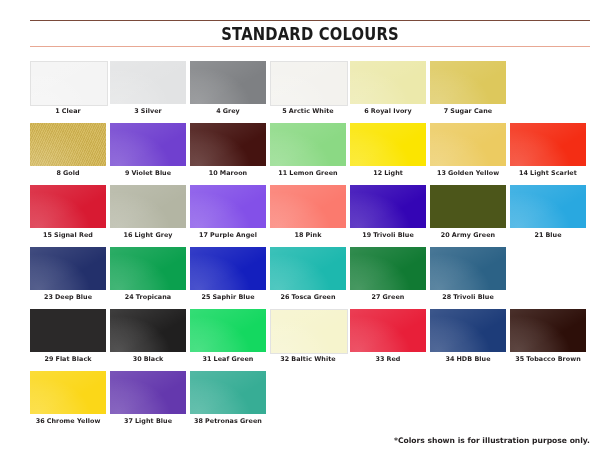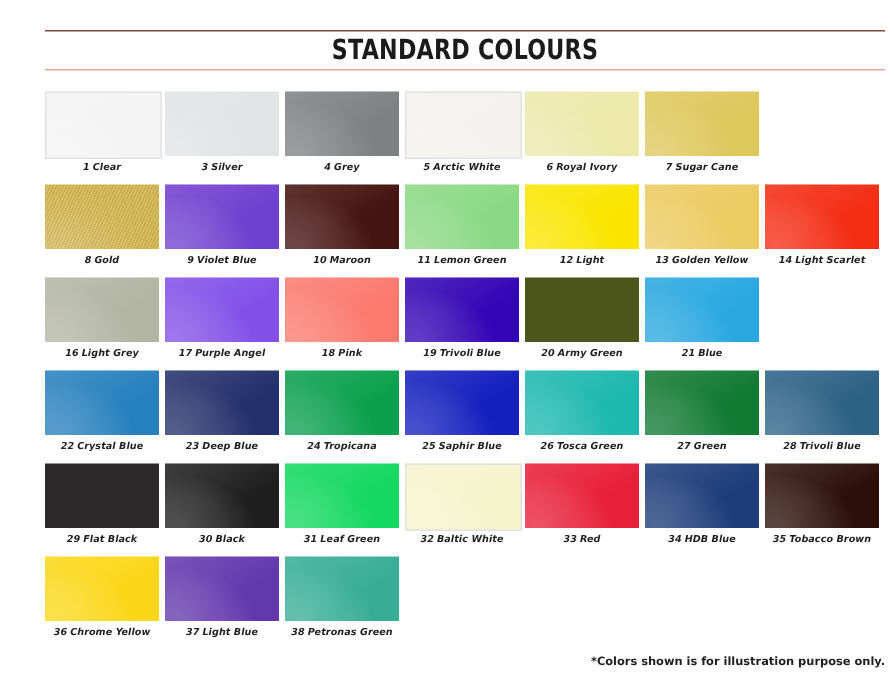--- a/index.html
+++ b/index.html
@@ -72,21 +72,20 @@
     display: flex;
     width: 560px;
     height: 62px;
   }
   .cell {
     width: 80px;
     height: 62px;
     box-sizing: border-box;
     position: relative;
     flex: 0 0 80px;
-    font-style: italic;
   }
   .cell.empty { visibility: hidden; }
 
   .chip {
     position: absolute;
     left: 0;
     top: 0;
     width: 76px;
     height: 43px;
     overflow: hidden;
@@ -229,20 +228,26 @@
         </div>
         <div class="cell">
           <div class="chip" style="background: rgb(244, 45, 20);">
             <div class="gloss"></div>
           </div>
           <div class="caption"><span class="num">14</span><span>Light Scarlet</span></div>
         </div>
       </div>
       <div class="row">
         <div class="cell">
+          <div class="chip" style="background: rgb(216, 26, 50);">
+            <div class="gloss"></div>
+          </div>
+          <div class="caption"><span class="num">15</span><span>Signal Red</span></div>
+        </div>
+        <div class="cell">
           <div class="chip" style="background: rgb(179, 181, 163);">
             <div class="gloss"></div>
           </div>
           <div class="caption"><span class="num">16</span><span>Light Grey</span></div>
         </div>
         <div class="cell">
           <div class="chip" style="background: rgb(131, 80, 232);">
             <div class="gloss"></div>
           </div>
           <div class="caption"><span class="num">17</span><span>Purple Angel</span></div>
@@ -264,26 +269,20 @@
           <div class="caption"><span class="num">20</span><span>Army Green</span></div>
         </div>
         <div class="cell">
           <div class="chip" style="background: rgb(41, 168, 224);">
             <div class="gloss"></div>
           </div>
           <div class="caption"><span class="num">21</span><span>Blue</span></div>
         </div>
       </div>
       <div class="row">
-        <div class="cell">
-          <div class="chip" style="background: rgb(39, 128, 190);">
-            <div class="gloss"></div>
-          </div>
-          <div class="caption"><span class="num">22</span><span>Crystal Blue</span></div>
-        </div>
         <div class="cell">
           <div class="chip" style="background: rgb(35, 48, 107);">
             <div class="gloss"></div>
           </div>
           <div class="caption"><span class="num">23</span><span>Deep Blue</span></div>
         </div>
         <div class="cell">
           <div class="chip" style="background: rgb(11, 160, 78);">
             <div class="gloss"></div>
           </div>

